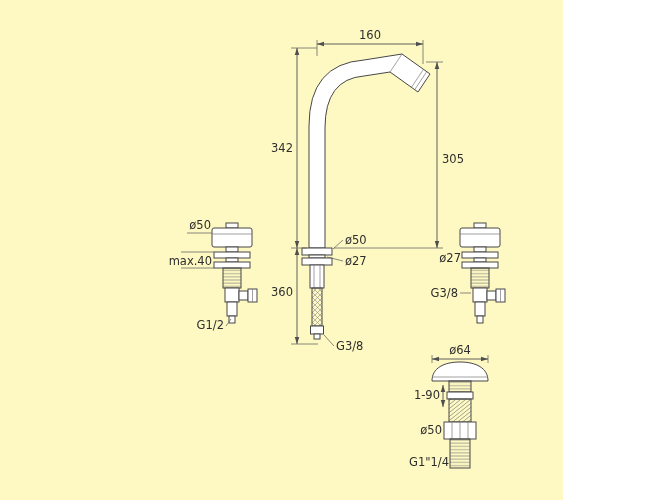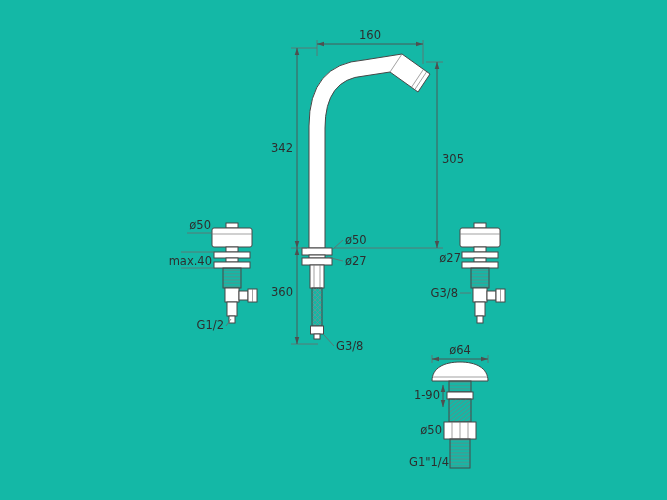--- a/index.html
+++ b/index.html
@@ -1,18 +1,18 @@
 <!DOCTYPE html>
 <html><head>
 <meta charset="utf-8">
 <style>
   html, body { margin: 0; padding: 0; background: #ffffff; }
   .canvas {
-    width: 667px; height: 500px; position: relative;
-    background: #14b8a6; overflow: hidden;
+    width: 563px; height: 500px; position: relative;
+    background: #fef9c3; overflow: hidden;
     font-family: "DejaVu Sans", sans-serif;
   }
   svg { display: block; }
   .s   { fill: #ffffff; stroke: #474747; stroke-width: 1; }
   .sp  { stroke: #474747; stroke-width: 1; }
   .thin{ stroke: #7a7a7a; stroke-width: 0.7; fill: none; }
   .dim { stroke: #4f4f4f; stroke-width: 0.9; fill: none; }
   .ext { stroke: #6a6a6a; stroke-width: 0.8; fill: none; }
   .t   { font-family: "DejaVu Sans", sans-serif; font-size: 11.5px; fill: #2e2e2e; }
 </style>

